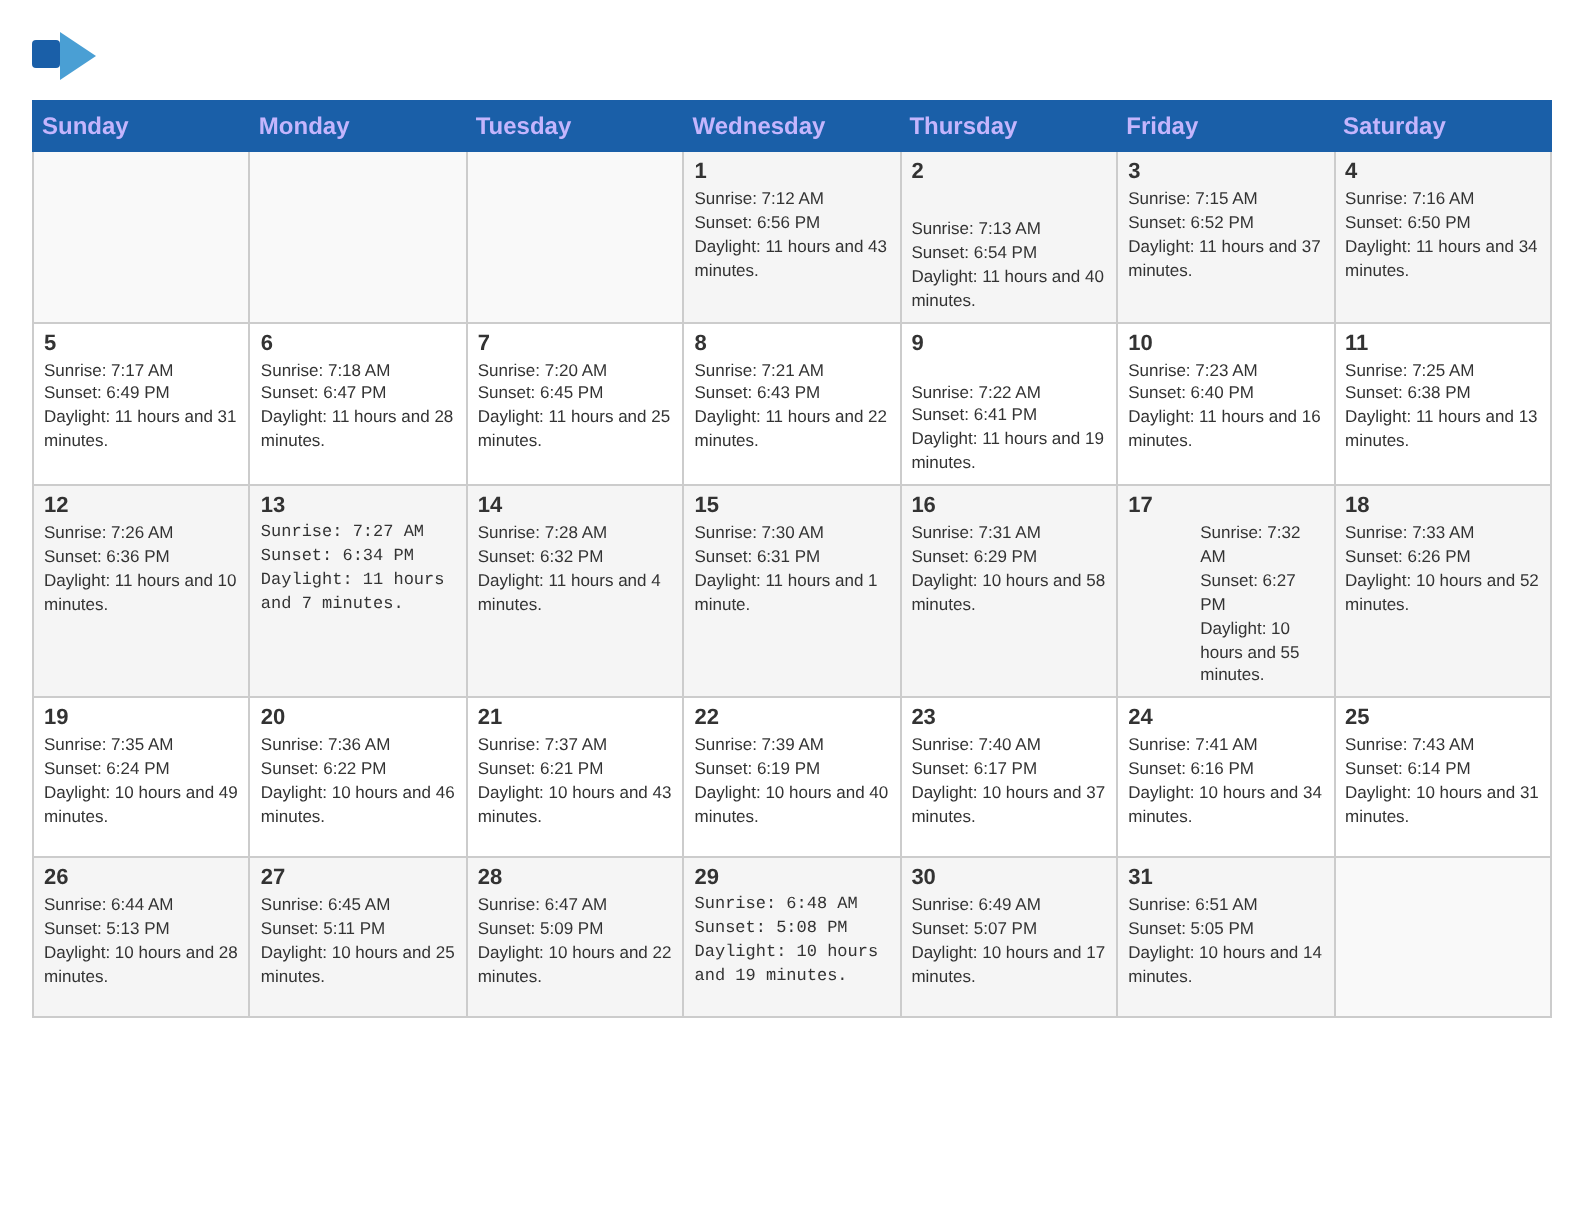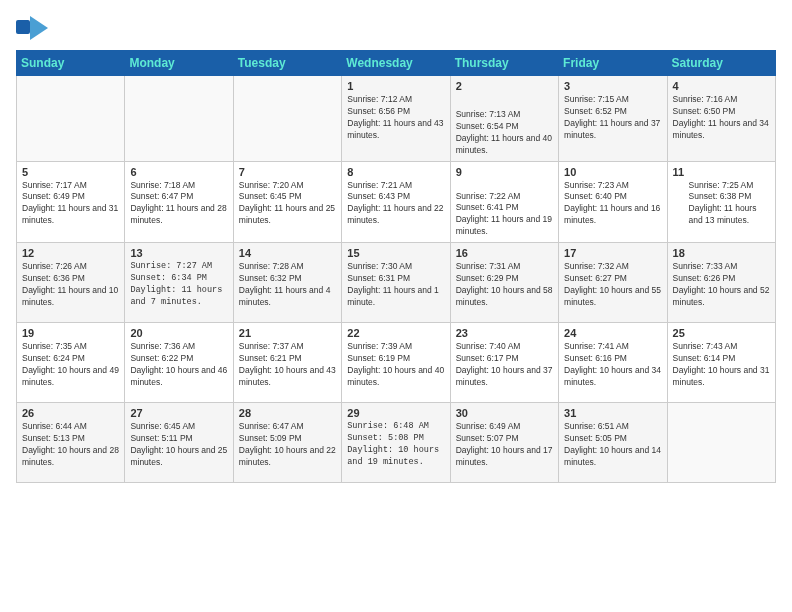--- a/index.html
+++ b/index.html
@@ -48,21 +48,21 @@
       font-weight: bold;
       color: #333;
     }
     .calendar {
       width: 100%;
       border-collapse: collapse;
       border: 1px solid #ccc;
     }
     .calendar th {
       background: #1a5fa8;
-      color: #5eead4;
+      color: #c4b5fd;
       font-size: 12px;
       font-weight: bold;
       padding: 5px 4px;
       text-align: left;
       border: 1px solid #1a5fa8;
     }
     .calendar td {
       width: calc(100% / 7);
       vertical-align: top;
       padding: 4px 5px;
@@ -188,21 +188,21 @@
 Daylight: 11 hours and 19 minutes.</div>
         </td>
         <td>
           <div class="day-num">10</div>
           <div class="day-info" style="white-space: pre-line;">Sunrise: 7:23 AM
 Sunset: 6:40 PM
 Daylight: 11 hours and 16 minutes.</div>
         </td>
         <td>
           <div class="day-num">11</div>
-          <div class="day-info" style="white-space: pre-line; margin-left: 16px;">Sunrise: 7:25 AM
+          <div class="day-info" style="white-space: pre-line;">Sunrise: 7:25 AM
 Sunset: 6:38 PM
 Daylight: 11 hours and 13 minutes.</div>
         </td>
       </tr>
       <tr>
         <td>
           <div class="day-num">12</div>
           <div class="day-info" style="white-space: pre-line;">Sunrise: 7:26 AM
 Sunset: 6:36 PM
 Daylight: 11 hours and 10 minutes.</div>
@@ -226,21 +226,21 @@
 Daylight: 11 hours and 1 minute.</div>
         </td>
         <td>
           <div class="day-num">16</div>
           <div class="day-info" style="white-space: pre-line;">Sunrise: 7:31 AM
 Sunset: 6:29 PM
 Daylight: 10 hours and 58 minutes.</div>
         </td>
         <td>
           <div class="day-num">17</div>
-          <div class="day-info" style="white-space: pre-line;">Sunrise: 7:32 AM
+          <div class="day-info" style="white-space: pre-line; margin-left: 36px;">Sunrise: 7:32 AM
 Sunset: 6:27 PM
 Daylight: 10 hours and 55 minutes.</div>
         </td>
         <td>
           <div class="day-num">18</div>
           <div class="day-info" style="white-space: pre-line;">Sunrise: 7:33 AM
 Sunset: 6:26 PM
 Daylight: 10 hours and 52 minutes.</div>
         </td>
       </tr>

